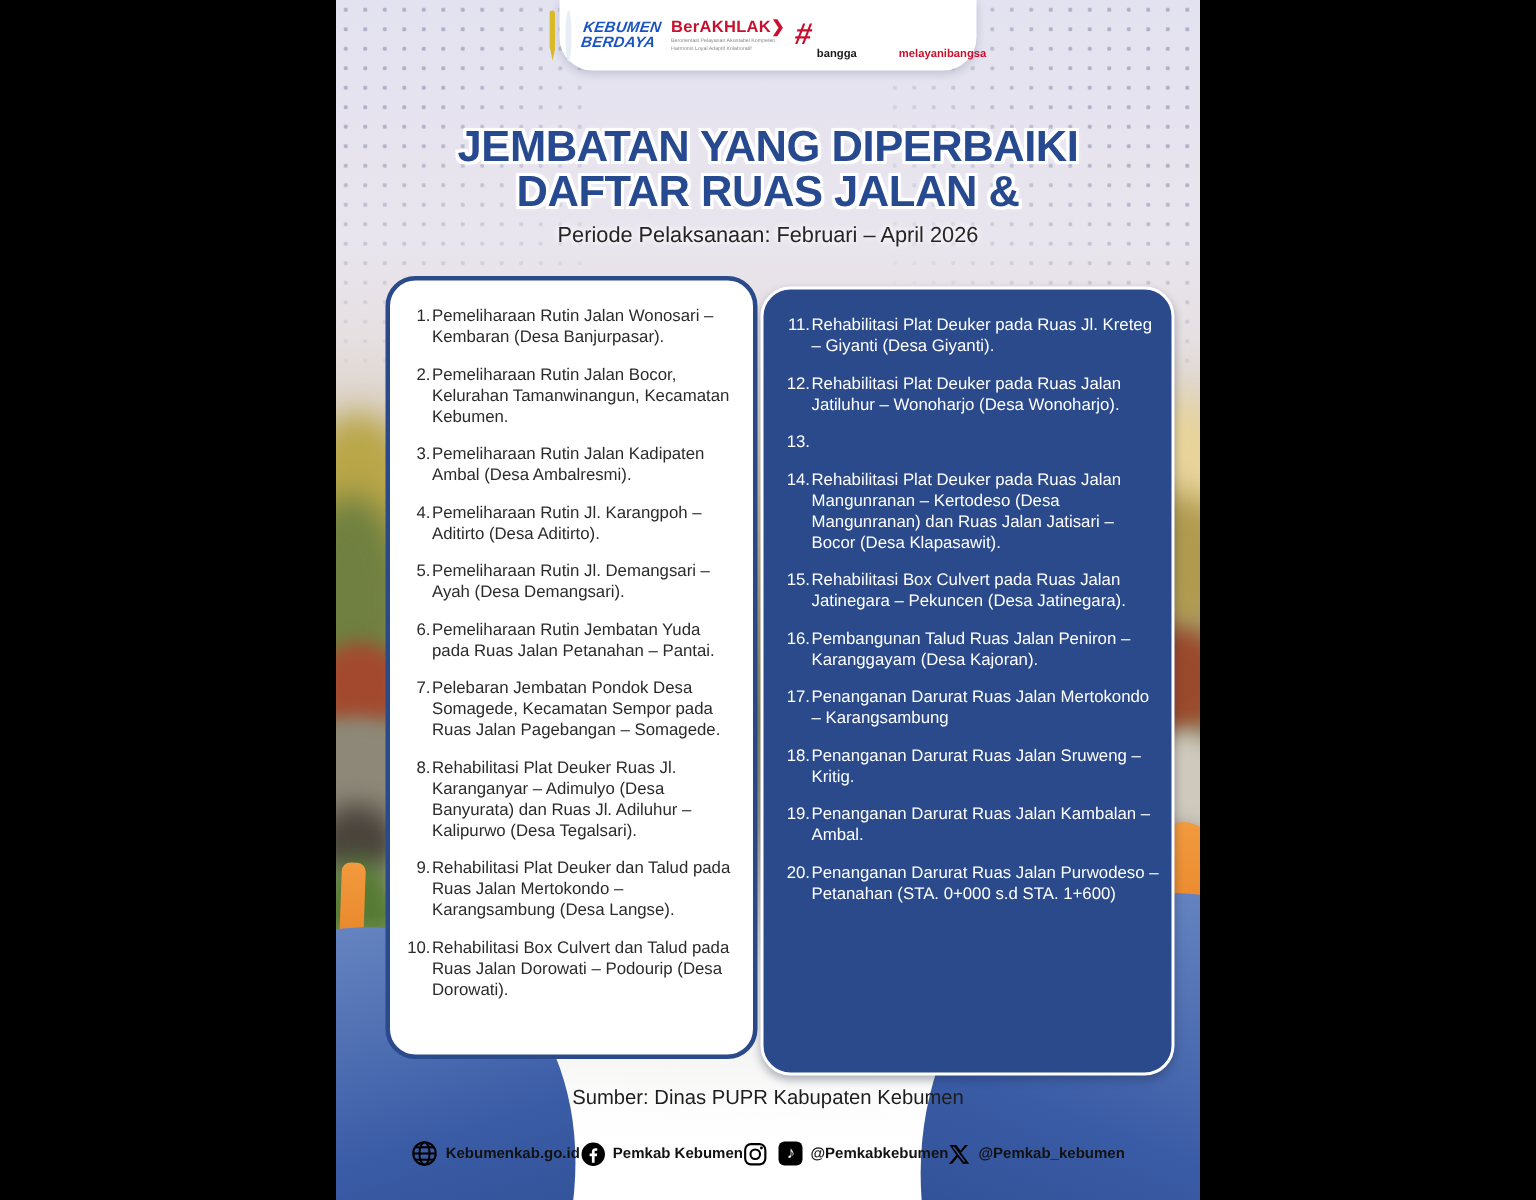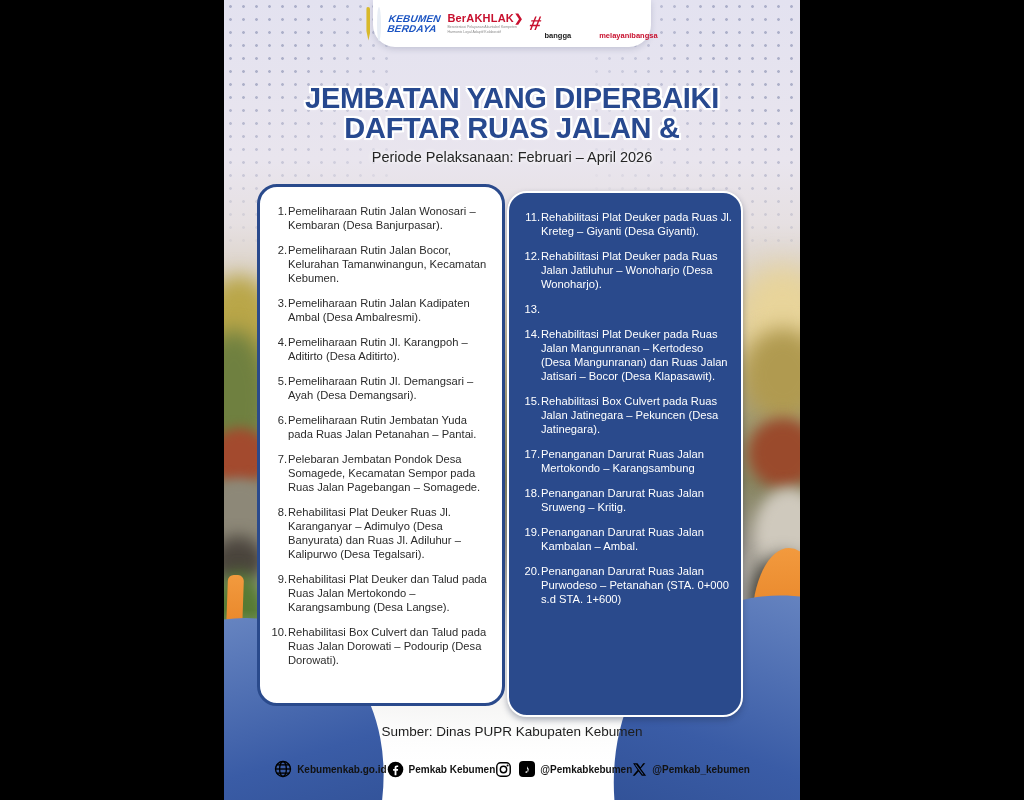--- a/index.html
+++ b/index.html
@@ -58,21 +58,21 @@
   
   .title-block{position:absolute;left:0;top:84px;width:100%;text-align:center;z-index:6;}
   .title-line{font-size:29px;font-weight:800;color:#27498f;letter-spacing:-.3px;line-height:1.03;
     text-shadow:-2px -2px 0 #fff,2px -2px 0 #fff,-2px 2px 0 #fff,2px 2px 0 #fff,0 -2px 0 #fff,0 2px 0 #fff,-2px 0 0 #fff,2px 0 0 #fff,0 0 5px #fff;}
   .subtitle{font-size:14.5px;color:#252525;margin-top:5px;font-weight:500;
     text-shadow:0 0 4px #fff,0 0 6px #fff;}
   
   .card{position:absolute;z-index:6;box-sizing:border-box;}
   .card-white{left:33px;top:184px;width:248px;height:522px;background:#fff;
     border:3px solid #2a4a8c;border-radius:20px;padding:17px 8px 12px 10px;}
-  .card-blue{left:283px;top:191px;width:236px;height:526px;background:#2a4a8c;
+  .card-blue{left:283px;top:191px;width:276px;height:526px;background:#2a4a8c;
     border:2px solid #fff;border-radius:20px;padding:17px 8px 12px 8px;
     box-shadow:0 3px 6px rgba(30,40,70,.35);}
   ol.road-list{list-style:none;margin:0;padding:0;display:flex;flex-direction:column;gap:11px;}
   ol.road-list li{display:grid;grid-template-columns:17px 1fr;column-gap:1px;
     font-size:11.2px;line-height:14px;color:#2b2b2b;font-weight:500;}
   .card-blue ol.road-list li{grid-template-columns:23px 1fr;color:#ffffff;}
   ol.road-list .num{text-align:right;white-space:nowrap;}
   
   .source-line{position:absolute;left:0;top:724px;width:100%;text-align:center;z-index:7;
     font-size:13.5px;color:#1d1d1d;font-weight:500;}
@@ -216,20 +216,24 @@
         <li>
           <span class="num">14.</span>
           <span class="txt">Rehabilitasi Plat Deuker pada Ruas Jalan Mangunranan – Kertodeso (Desa Mangunranan) dan Ruas Jalan Jatisari – Bocor (Desa Klapasawit).</span>
         </li>
 
         <li>
           <span class="num">15.</span>
           <span class="txt">Rehabilitasi Box Culvert pada Ruas Jalan Jatinegara – Pekuncen (Desa Jatinegara).</span>
         </li>
 
+        <li>
+          <span class="num">16.</span>
+          <span class="txt">Pembangunan Talud Ruas Jalan Peniron – Karanggayam (Desa Kajoran).</span>
+        </li>
 
         <li>
           <span class="num">17.</span>
           <span class="txt">Penanganan Darurat Ruas Jalan Mertokondo – Karangsambung</span>
         </li>
 
         <li>
           <span class="num">18.</span>
           <span class="txt">Penanganan Darurat Ruas Jalan Sruweng – Kritig.</span>
         </li>

